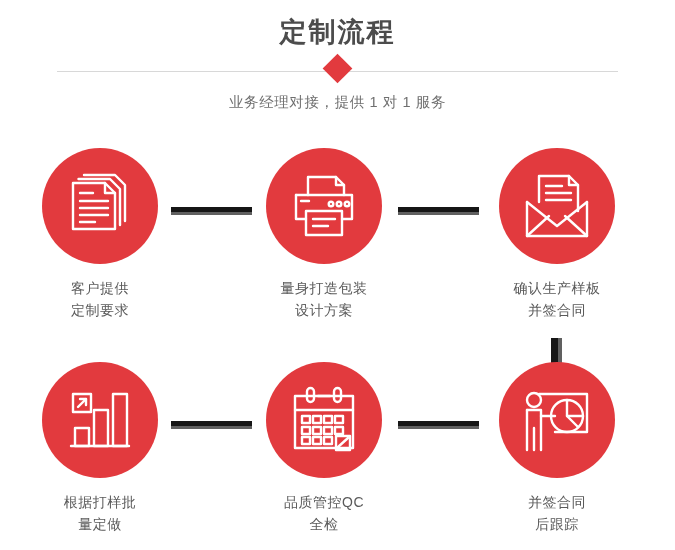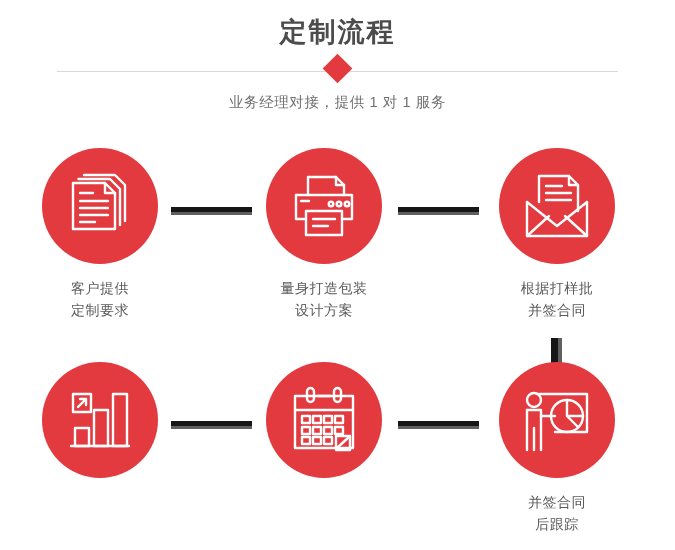--- a/index.html
+++ b/index.html
@@ -235,38 +235,40 @@
           <path d="M25 14 H41"></path>
           <path d="M25 21 H50"></path>
           <path d="M25 28 H50"></path>
           <path d="M6 30 L36 54 L66 30"></path>
           <path d="M6 30 V64 H66 V30"></path>
           <path d="M6 64 L28 44"></path>
           <path d="M66 64 L44 44"></path>
         </g>
       </svg>
     </div>
-    <div class="node-label">根据打样批
+    <div class="node-label">确认生产样板
 并签合同</div>
   </div>
 
   <div class="node r2 c1">
     <div class="circle">
       <svg width="70" height="64" viewBox="0 0 70 64">
         <g fill="none" stroke="#ffffff" stroke-width="2.4" stroke-linejoin="round" stroke-linecap="round">
           <path d="M6 58 H64"></path>
           <path d="M10 40 H24 V58 H10 Z"></path>
           <path d="M29 22 H43 V58 H29 Z"></path>
           <path d="M48 6 H62 V58 H48 Z"></path>
           <path d="M8 6 H26 V24 H8 Z"></path>
           <path d="M13 19 L21 11"></path>
           <path d="M15 11 H21 V17"></path>
         </g>
       </svg>
     </div>
+    <div class="node-label">根据打样批
+量定做</div>
   </div>
 
   <div class="node r2 c2">
     <div class="circle">
       <svg width="72" height="68" viewBox="0 0 72 68">
         <g fill="none" stroke="#ffffff" stroke-width="2.4" stroke-linejoin="round" stroke-linecap="round">
           <rect x="7" y="10" width="58" height="52"></rect>
           <path d="M7 24 H65"></path>
           <rect x="19" y="2" width="7" height="14" rx="3.5"></rect>
           <rect x="46" y="2" width="7" height="14" rx="3.5"></rect>
@@ -280,20 +282,22 @@
           <rect x="36" y="41" width="8" height="7"></rect>
           <rect x="47" y="41" width="8" height="7"></rect>
           <rect x="14" y="51" width="8" height="7"></rect>
           <rect x="25" y="51" width="8" height="7"></rect>
           <rect x="36" y="51" width="8" height="7"></rect>
           <path d="M48 50 H62 V64 H48 Z"></path>
           <path d="M50 61 L60 52"></path>
         </g>
       </svg>
     </div>
+    <div class="node-label">品质管控QC
+全检</div>
   </div>
 
   <div class="node r2 c3">
     <div class="circle">
       <svg width="72" height="68" viewBox="0 0 72 68">
         <g fill="none" stroke="#ffffff" stroke-width="2.4" stroke-linejoin="round" stroke-linecap="round">
           <path d="M18 8 H66 V46 H34"></path>
           <circle cx="13" cy="14" r="7"></circle>
           <path d="M6 24 H20 V64"></path>
           <path d="M6 64 V24"></path>

